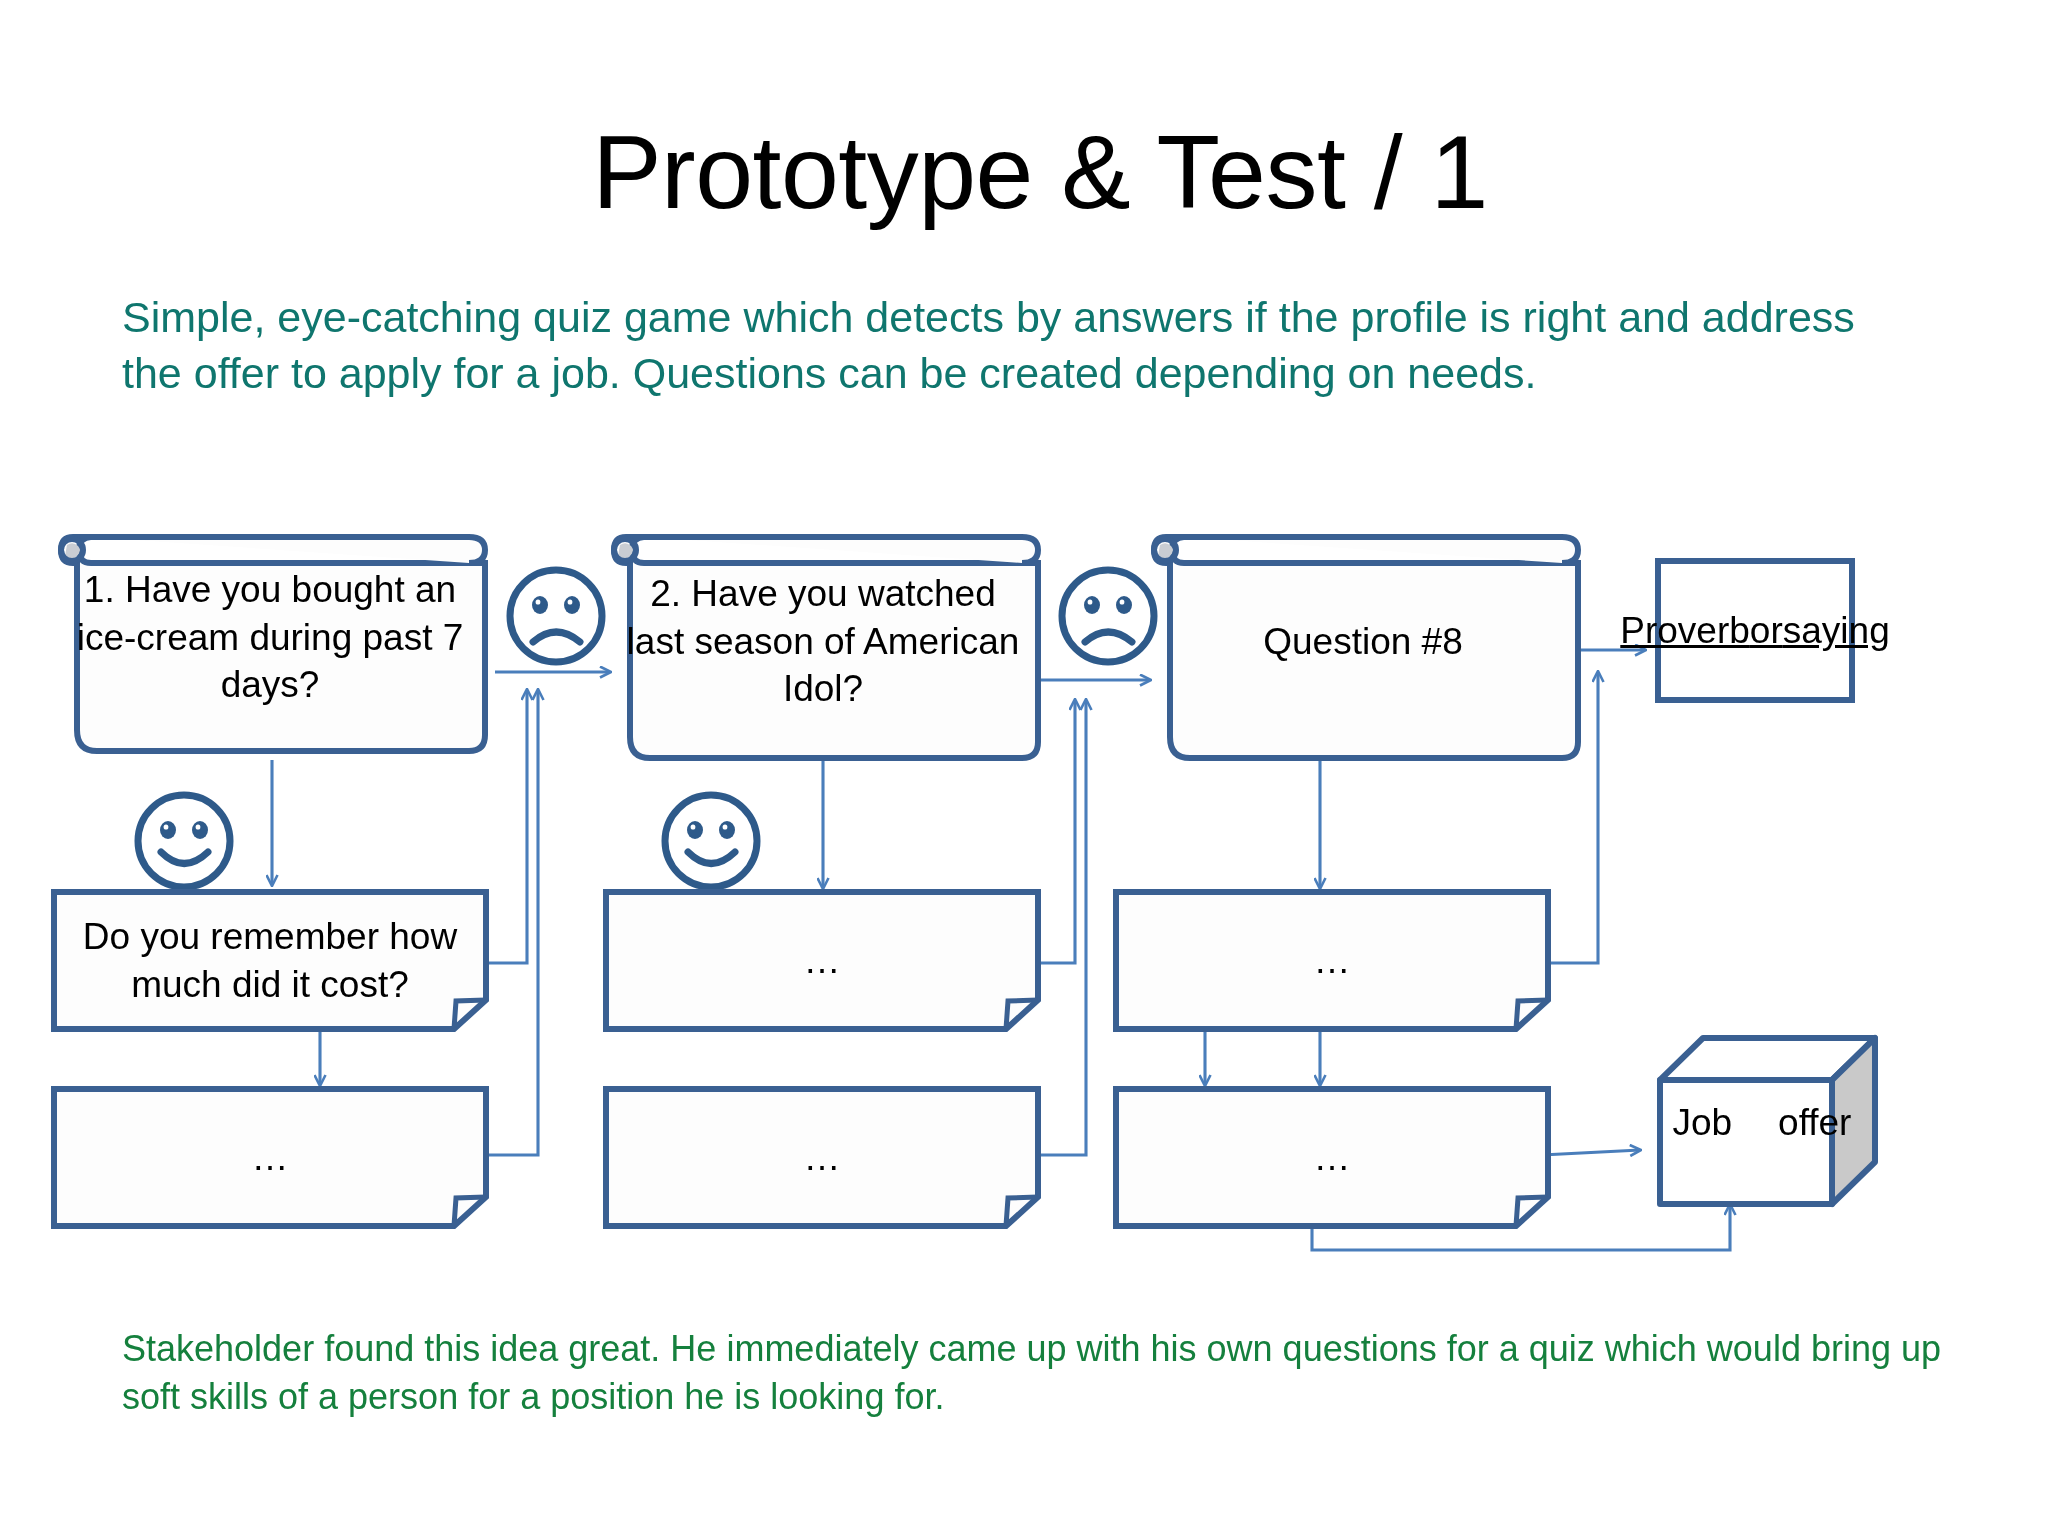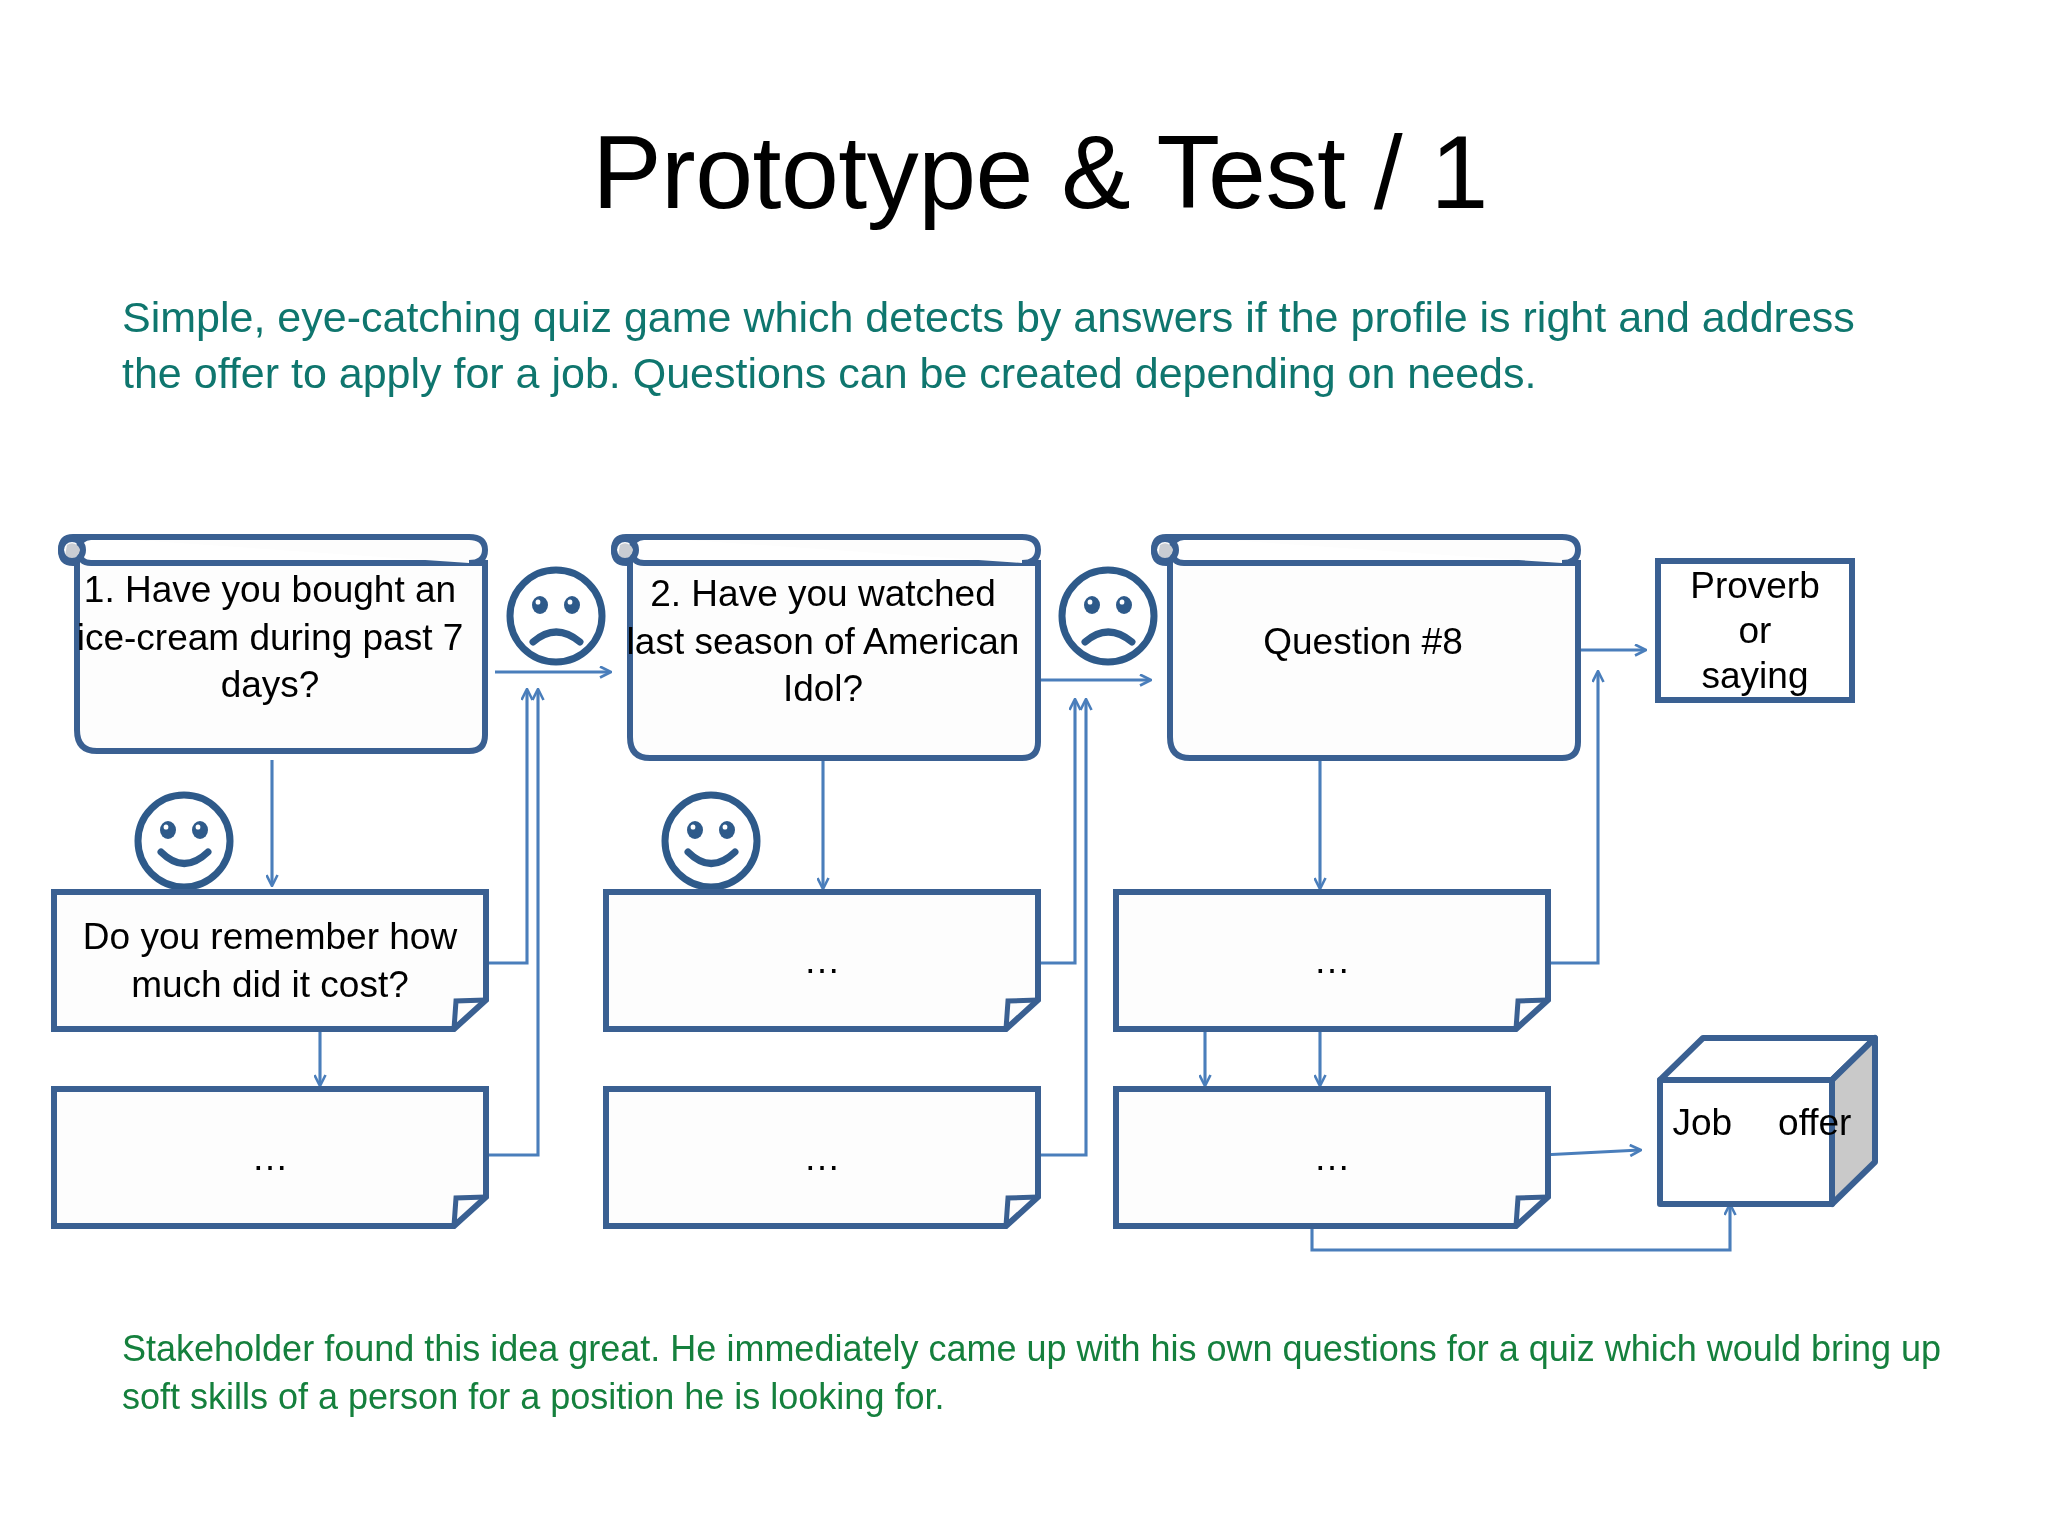--- a/index.html
+++ b/index.html
@@ -320,21 +320,21 @@
   </div>
 
   <div class="node fold-card" style="left:1112px; top:1085px; width:440px; height:145px;">
     <svg class="fold-svg" viewBox="0 0 440 145" preserveAspectRatio="none">
       <path d="M4,4 L436,4 L436,112 L404,141 L4,141 Z" fill="#FDFDFD" stroke="#3A6092" stroke-width="6"></path>
       <path d="M436,112 L406,113 L404,141" fill="none" stroke="#3A6092" stroke-width="5"></path>
     </svg>
     <div class="fold-label">…</div>
   </div>
 
-  <div class="node rect-card" style="left:1655px; top:558px; width:200px; height:145px; flex-direction:column;">
+  <div class="node rect-card" style="left:1655px; top:558px; width:200px; height:145px; flex-direction:row;text-decoration:underline;">
     <span>Proverb</span>
     <span>or</span>
     <span>saying</span>
   </div>
 
   <div class="node cube-card" style="left:1655px; top:1030px; width:225px; height:180px; flex-direction:row;">
     <svg class="cube-svg" viewBox="0 0 225 180" preserveAspectRatio="none">
       <polygon points="5,50 48,8 220,8 177,50" fill="#FFFFFF" stroke="#3A6092" stroke-width="6" stroke-linejoin="round"></polygon>
       <polygon points="177,50 220,8 220,132 177,174" fill="#C9C9C9" stroke="#3A6092" stroke-width="6" stroke-linejoin="round"></polygon>
       <rect x="5" y="50" width="172" height="124" fill="#FFFFFF" stroke="#3A6092" stroke-width="6" stroke-linejoin="round"></rect>

